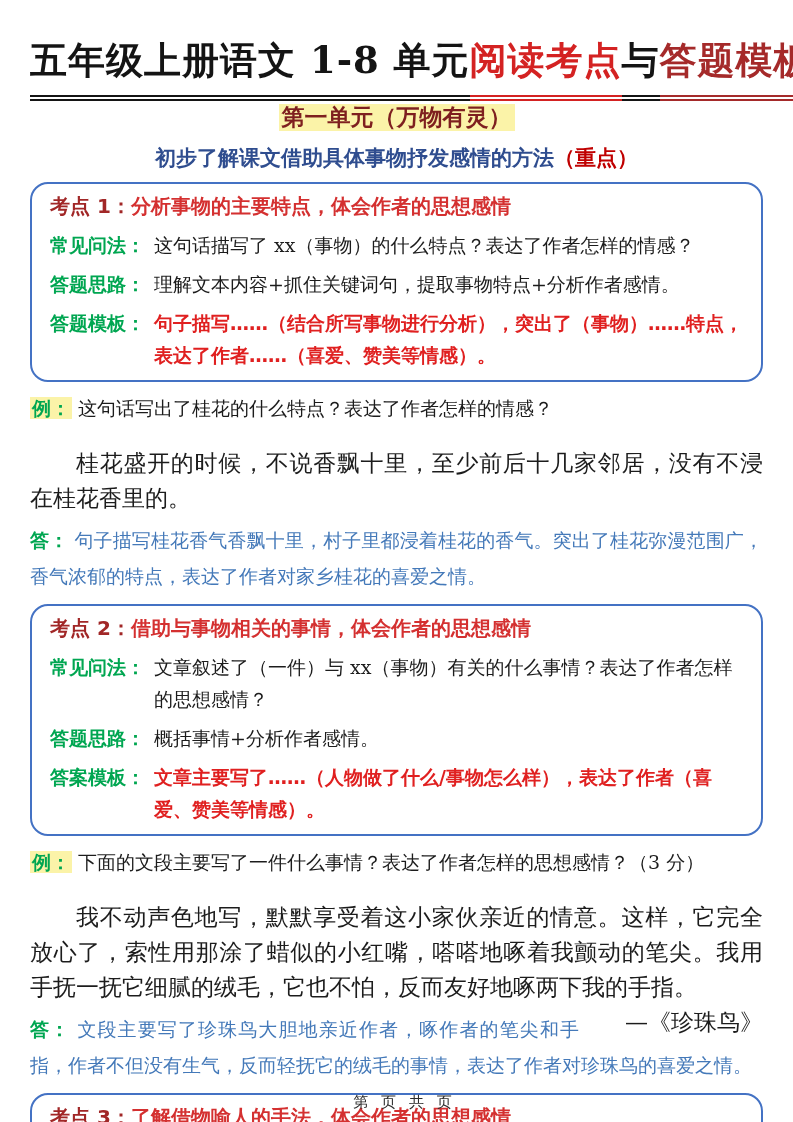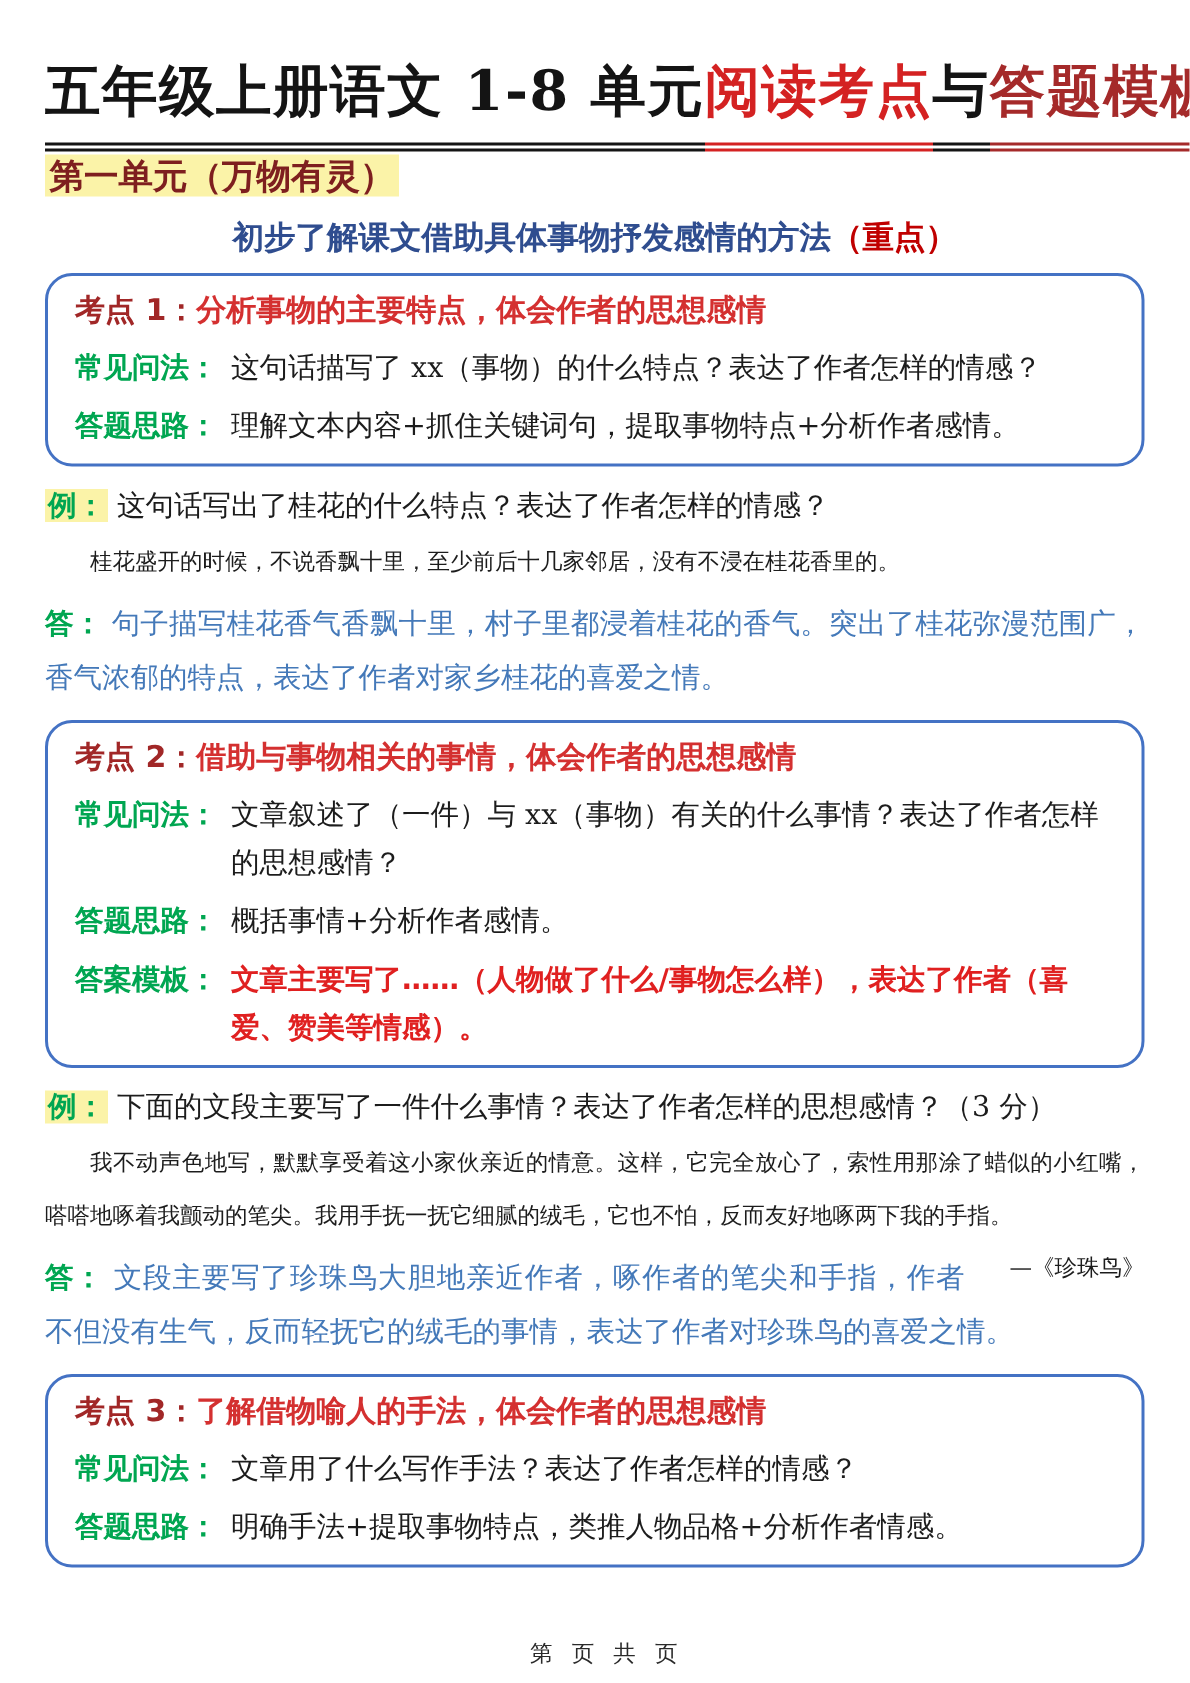--- a/index.html
+++ b/index.html
@@ -13,22 +13,22 @@
   .main-title{
     margin:20px 0 0 0;text-align:center;font-weight:bold;font-size:37px;line-height:1.32;
     font-family:"DejaVu Serif","Liberation Serif",serif;letter-spacing:1px;white-space:nowrap;
   }
   .main-title span{border-bottom:6px double currentColor;padding-bottom:13px;}
   .t-black{color:#141414;}
   .t-red{color:#d42222;}
   .t-darkred{color:#a52a2a;}
 
   
-  .unit-heading{margin-top:17px;font-size:23px;font-weight:bold;color:#7e1f1f;
-    font-family:Liberation Sans, sans-serif;}
+  .unit-heading{margin-top:17px;text-align:center;font-size:23px;font-weight:bold;color:#7e1f1f;
+    font-family:Liberation Serif, serif;}
   .hl{background:#fbf3a8;padding:1px 3px;}
   .sub-heading{margin-top:11px;text-align:center;font-size:21px;font-weight:bold;color:#2f4d8f;
     font-family:"DejaVu Sans","Liberation Sans",sans-serif;}
   .sub-heading .emph{color:#c00000;}
 
   
   .box{border:2px solid #4472c4;border-radius:18px;margin:10px 0 6px 0;padding:7px 12px 9px 18px;}
   .box-title{font-size:20px;font-weight:bold;line-height:31px;
     font-family:"DejaVu Sans","Liberation Sans",sans-serif;}
   .kd-label{color:#a12727;}
@@ -36,21 +36,21 @@
   .row{display:flex;margin-top:7px;font-size:19px;line-height:32px;}
   .row-label{color:#00a651;font-weight:bold;white-space:nowrap;margin-right:9px;
     font-family:"DejaVu Sans","Liberation Sans",sans-serif;}
   .row-text{flex:1;color:#1c1c1c;}
   .row-text.red{color:#e02020;font-weight:bold;font-family:"DejaVu Sans","Liberation Sans",sans-serif;}
 
   
   .example-q{margin:9px 0 0 0;font-size:19px;line-height:34px;}
   .ex-label{color:#00a651;font-weight:bold;background:#fbf3a8;padding:0 2px;
     font-family:"DejaVu Sans","Liberation Sans",sans-serif;}
-  .passage{margin:3px 0 0 0;font-size:15px;line-height:35px;text-indent:2em;text-align:justify;}
+  .passage{margin:21px 0 0 0;font-size:23px;line-height:35px;text-indent:2em;text-align:justify;}
   .answer{margin:6px 0 0 0;font-size:19px;line-height:36px;text-align:justify;}
   .ans-label{color:#00a651;font-weight:bold;
     font-family:"DejaVu Sans","Liberation Sans",sans-serif;}
   .ans-text{color:#4479b9;text-underline-offset:5px;}
   .source{float:right;color:#1c1c1c;}
 
   
   .footer{position:absolute;left:16px;right:0;bottom:10px;text-align:center;font-size:15px;
     color:#2a2a2a;letter-spacing:4px;font-family:"DejaVu Serif","Liberation Serif",serif;}
 </style>
@@ -67,20 +67,24 @@
 
   <section class="box">
     <div class="box-title"><span class="kd-label">考点 1：</span><span class="kd-text">分析事物的主要特点，体会作者的思想感情</span></div>
     <div class="row">
         <span class="row-label">常见问法：</span>
         <span class="row-text">这句话描写了 xx（事物）的什么特点？表达了作者怎样的情感？</span>
       </div>
     <div class="row">
         <span class="row-label">答题思路：</span>
         <span class="row-text">理解文本内容+抓住关键词句，提取事物特点+分析作者感情。</span>
+      </div>
+    <div class="row">
+        <span class="row-label">答题模板：</span>
+        <span class="row-text red">句子描写……（结合所写事物进行分析），突出了（事物）……特点，表达了作者……（喜爱、赞美等情感）。</span>
       </div>
   </section>
 
   <div>
     <p class="example-q"><span class="ex-label">例：</span> <span>这句话写出了桂花的什么特点？表达了作者怎样的情感？</span></p>
     <p class="passage"><span>桂花盛开的时候，不说香飘十里，至少前后十几家邻居，没有不浸在桂花香里的。</span></p>
     <p class="answer"><span class="ans-label">答：</span> <span class="ans-text">句子描写桂花香气香飘十里，村子里都浸着桂花的香气。突出了桂花弥漫范围广，香气浓郁的特点，表达了作者对家乡桂花的喜爱之情。</span></p>
   </div>
 
   <section class="box">

